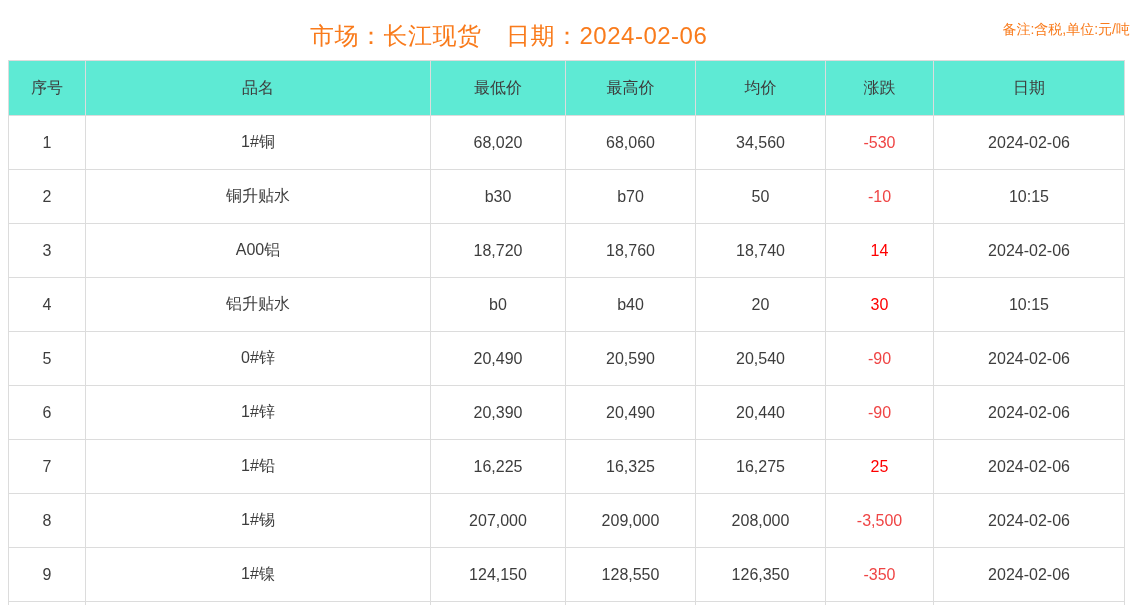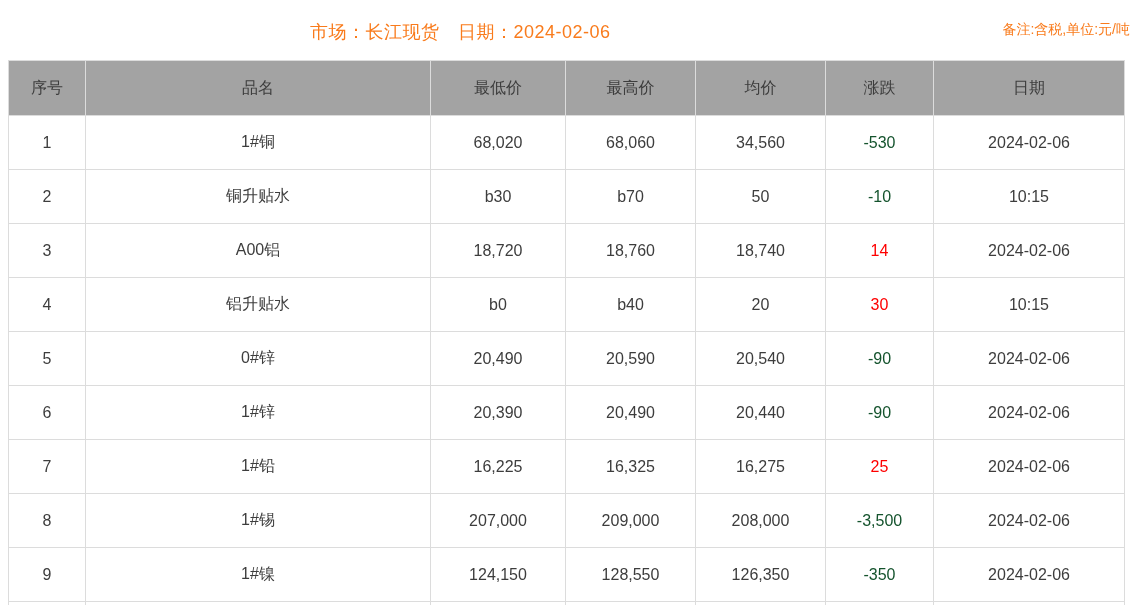--- a/index.html
+++ b/index.html
@@ -13,21 +13,21 @@
   }
   .topbar {
     position: relative;
     height: 60px;
     width: 100%;
   }
   .page-title {
     position: absolute;
     left: 310px;
     top: 20px;
-    font-size: 18px;
+    font-size: 24px;
     color: #f97b1c;
     white-space: pre;
     letter-spacing: 0.5px;
   }
   .page-note {
     position: absolute;
     right: 2px;
     top: 21px;
     font-size: 14px;
     color: #f97b1c;
@@ -43,24 +43,24 @@
   }
   .price-table th, .price-table td {
     border: 1px solid #dcdcdc;
     text-align: center;
     vertical-align: middle;
     padding: 0;
     font-weight: normal;
     overflow: hidden;
     white-space: nowrap;
   }
-  .price-table thead tr { height: 55px; background: #a3a3a3; }
+  .price-table thead tr { height: 55px; background: #5eead4; }
   .price-table tbody tr { height: 54px; background: #ffffff; }
   .price-table tr.partial-row { height: 40px; }
-  td.change[data-trend="down"] { color: #14532d; }
+  td.change[data-trend="down"] { color: #ef4444; }
   td.change[data-trend="up"]   { color: #fe0000; }
   col.c-no   { width: 77px; }
   col.c-name { width: 345px; }
   col.c-low  { width: 135px; }
   col.c-high { width: 130px; }
   col.c-avg  { width: 130px; }
   col.c-chg  { width: 108px; }
   col.c-date { width: 191px; }
 </style>
 </head>

